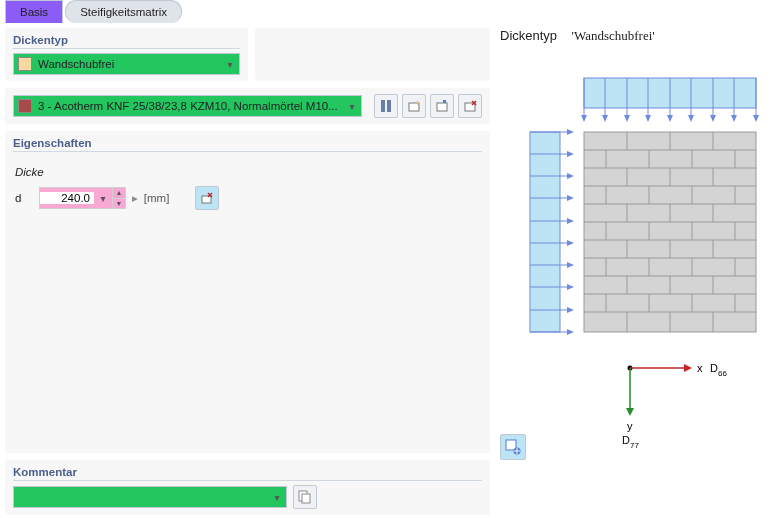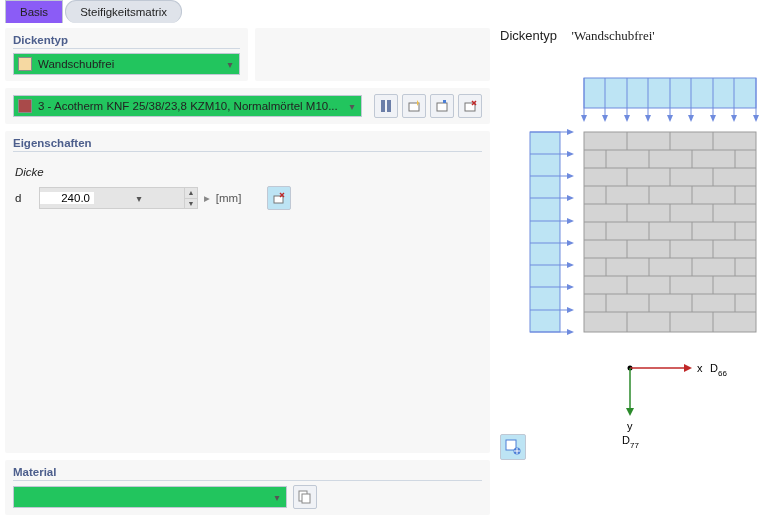--- a/index.html
+++ b/index.html
@@ -41,21 +41,21 @@
   .sel .txt{flex:1;white-space:nowrap;overflow:hidden;text-overflow:ellipsis;}
   .chev{width:14px;text-align:center;color:#555;font-size:10px;cursor:pointer;}
 
   .row{display:flex;align-items:center;gap:6px;}
 
   .tb{display:flex;gap:4px;margin-left:6px;}
   .btn{width:22px;height:22px;border:1px solid var(--border);background:#f0f2f6;display:flex;align-items:center;justify-content:center;cursor:pointer;border-radius:2px;}
   .btn.on{background:var(--blue-light);}
   .btn svg{display:block}
 
-  .spin{display:flex;align-items:center;border:1px solid #cfcfcf;background:#e5e5e5;height:20px;gap:36px;}
+  .spin{display:flex;align-items:center;border:1px solid #cfcfcf;background:#f9a8d4;height:20px;}
   .spin input{width:46px;border:none;text-align:right;padding:0 4px;font:inherit;outline:none;}
   .spin .chev{padding:0 2px;}
   .spinbtns{display:flex;flex-direction:column;border-left:1px solid #cfcfcf;}
   .sb{width:12px;height:10px;display:flex;align-items:center;justify-content:center;font-size:7px;color:#555;cursor:pointer;}
   .sb + .sb{border-top:1px solid #cfcfcf;}
 
   .unit{color:#555;}
 
   
   .preview-h{font-size:13px;margin-bottom:4px;}
@@ -144,21 +144,21 @@
         <div class="btn on">
           <svg width="14" height="14">
               <rect x="2" y="5" width="9" height="7" fill="#fff" stroke="#777"></rect>
               <path d="M8 2l4 4M12 2l-4 4" stroke="#c02828" stroke-width="1.4"></path>
             </svg>
         </div>
       </div>
     </div>
 
     <div class="card" style="margin-top:0;">
-      <div class="card-h">Material</div>
+      <div class="card-h">Kommentar</div>
       <div class="row">
         <div class="sel" style="width:266px;">
           <span class="txt"></span>
           <span class="chev">▾</span>
         </div>
         <div class="btn">
           <svg width="14" height="14">
               <rect x="1" y="1" width="8" height="10" fill="#fff" stroke="#888"></rect>
               <rect x="4" y="4" width="8" height="9" fill="#fff" stroke="#888"></rect>
             </svg>

